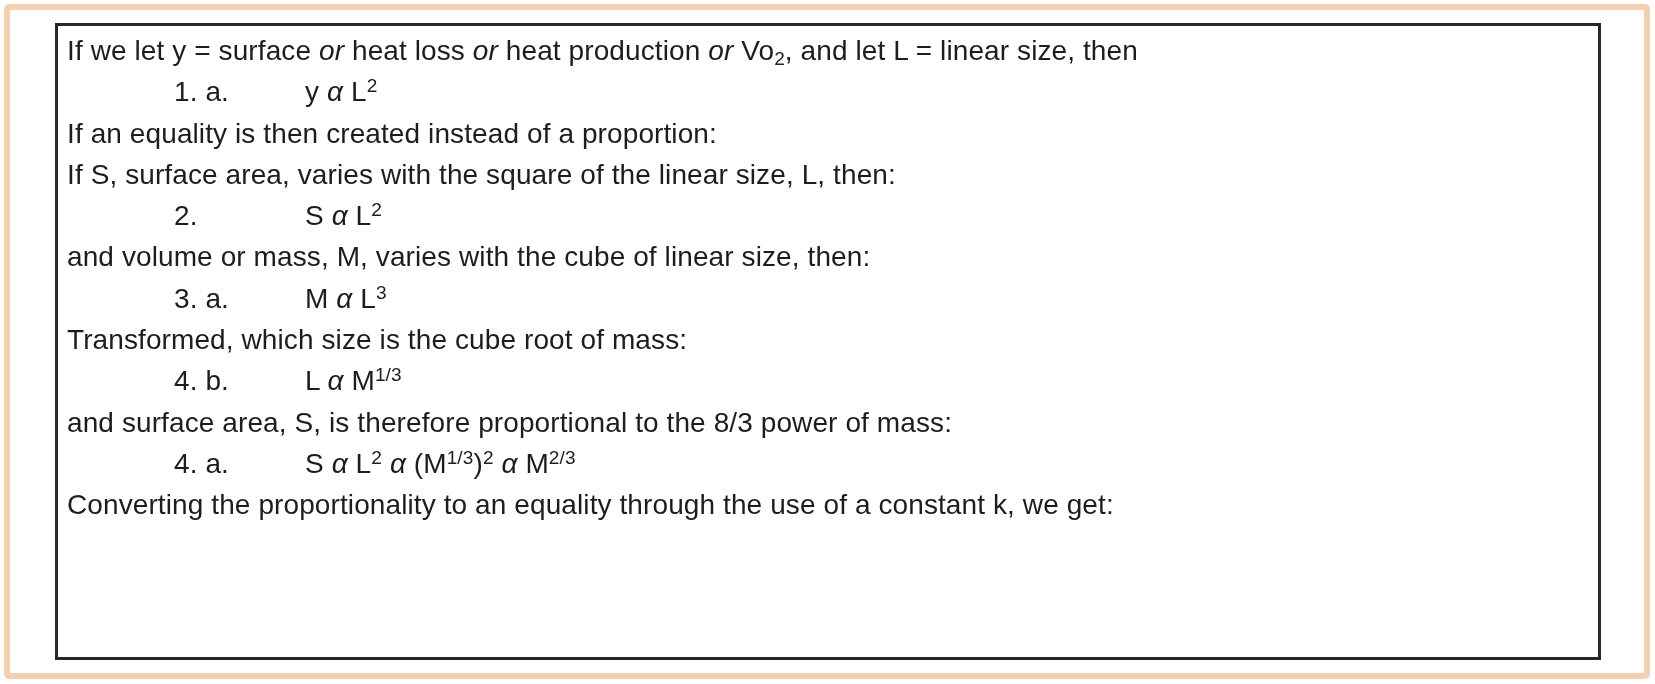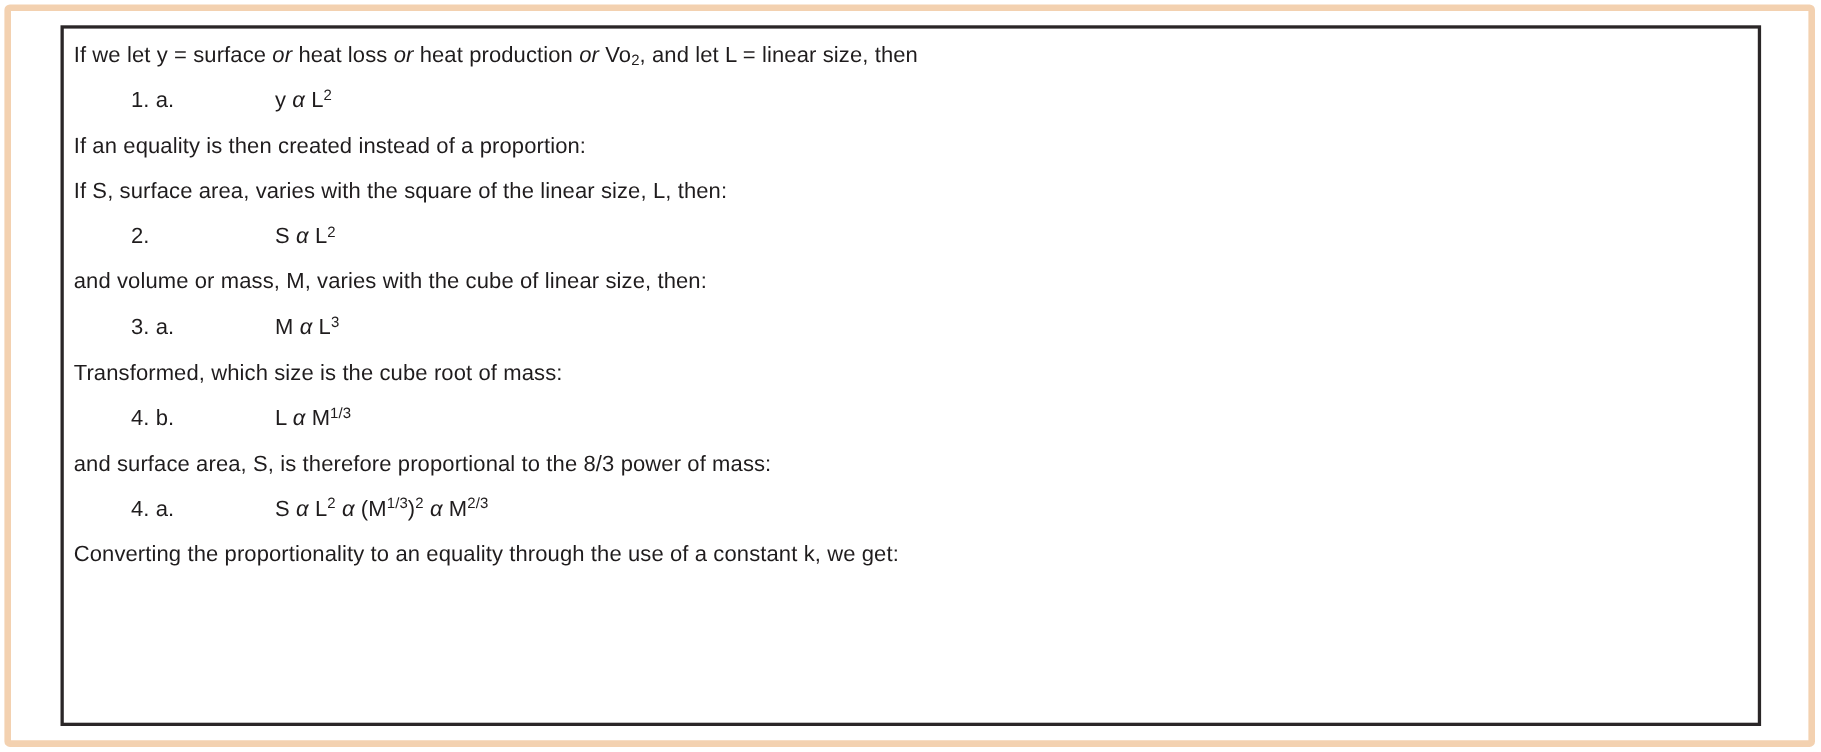--- a/index.html
+++ b/index.html
@@ -26,28 +26,28 @@
   .derivation-box {
     position: absolute;
     left: 55px; top: 23px;
     width: 1546px; height: 637px;
     border: 3px solid var(--box-border);
     background: var(--background);
   }
   .derivation-lines {
     padding: 4px 10px 0 9px;
     color: var(--text);
-    font-size: 20px;
+    font-size: 28px;
     line-height: 41.3px;
     letter-spacing: 0.1px;
   }
   .line { white-space: nowrap; }
   .eq-label {
     display: inline-block;
-    margin-left: 52px;
+    margin-left: 107px;
     width: 131px;
   }
   i { font-style: italic; }
   sup, sub {
     font-size: 0.68em;
     line-height: 0;
     vertical-align: baseline;
     position: relative;
   }
   sup { top: -0.48em; }

